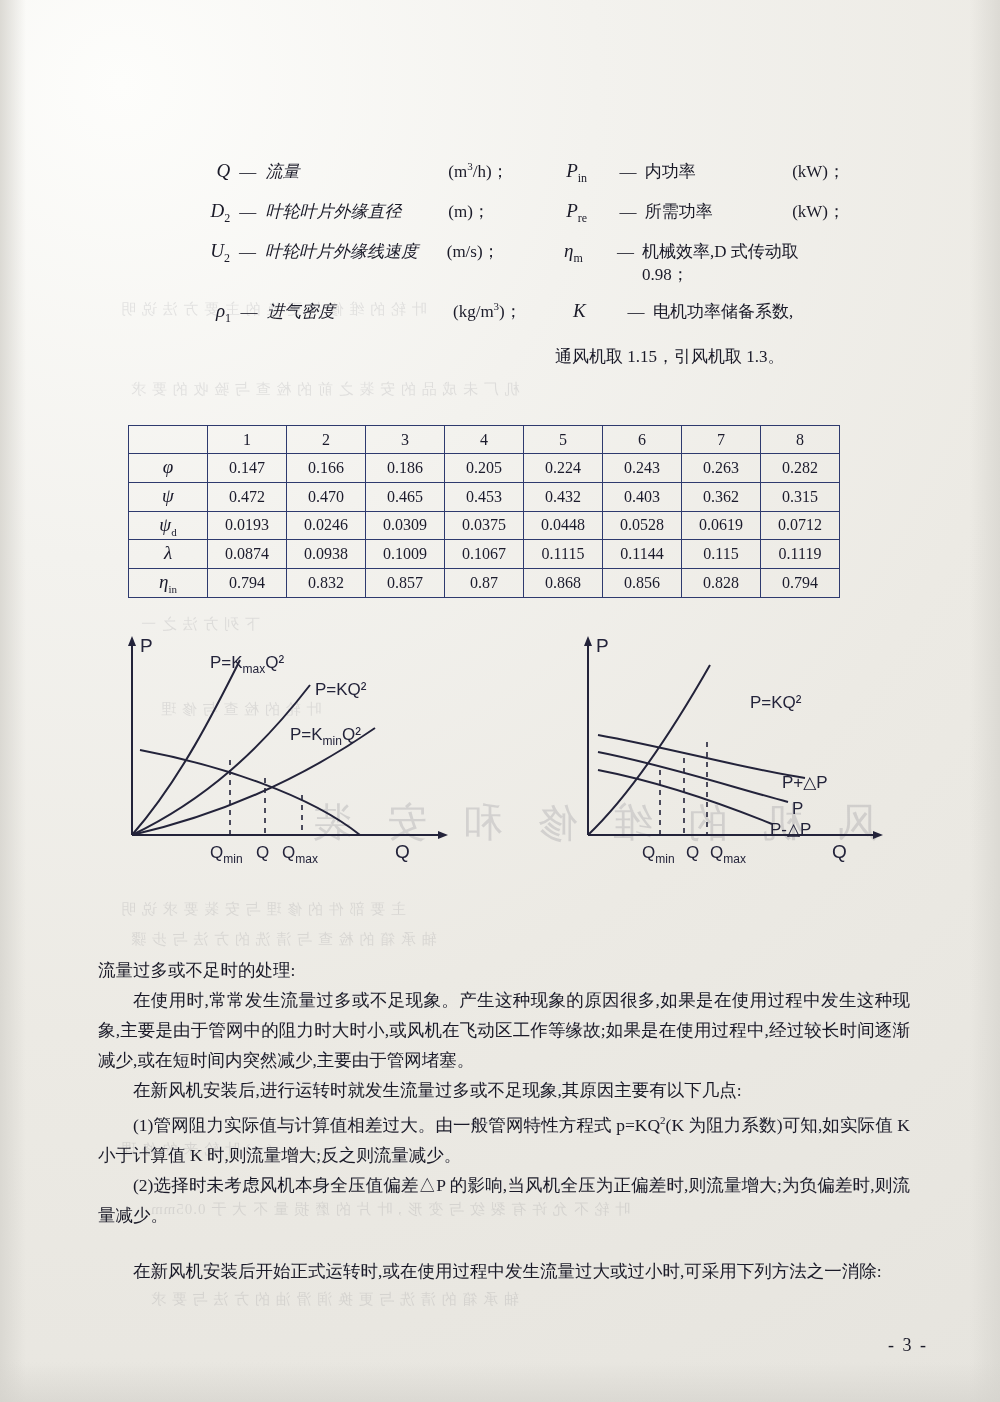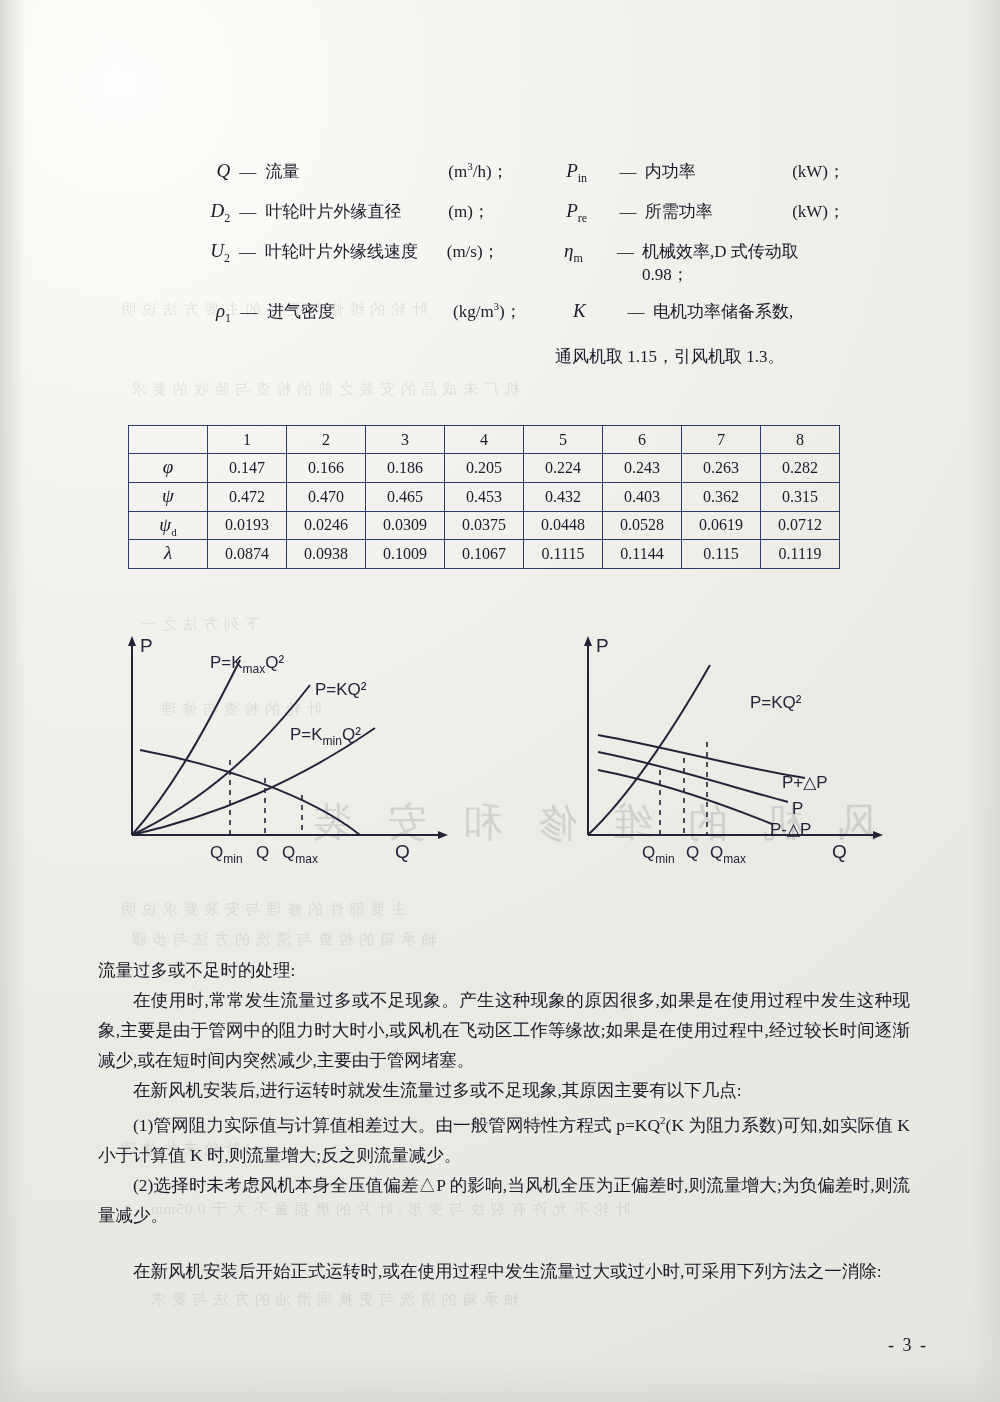--- a/index.html
+++ b/index.html
@@ -46,21 +46,21 @@
 
   
   .legend {
     position:absolute; left:185px; top:160px; width:660px;
     font-size:17px;
   }
   .legend-row { display:flex; align-items:baseline; margin-bottom:14px; }
   .lg-sym { width:46px; text-align:right; font-style:italic; font-size:19px; }
   .lg-sym sub { font-style:normal; font-size:12px; }
   .lg-dash { width:36px; text-align:center; }
-  .lg-name { width:186px; }
+  .lg-name { width:186px;font-style:italic; }
   .lg-unit { width:120px; }
   .lg-sym2 { width:46px; font-style:italic; font-size:19px; }
   .lg-sym2 sub { font-style:normal; font-size:12px; }
   .lg-dash2 { width:34px; text-align:center; }
   .lg-name2 { width:150px; }
   .lg-unit2 { }
   sup.sm { font-size:11px; }
   .legend-tail {
     position:absolute; left:555px; top:345px; font-size:17px;
   }
@@ -234,20 +234,31 @@
       <td class="val">0.0874</td>
       <td class="val">0.0938</td>
       <td class="val">0.1009</td>
       <td class="val">0.1067</td>
       <td class="val">0.1115</td>
       <td class="val">0.1144</td>
       <td class="val">0.115</td>
       <td class="val">0.1119</td>
     </tr>
 
+    <tr>
+      <td class="rowhead"><span>η</span><sub>in</sub></td>
+      <td class="val">0.794</td>
+      <td class="val">0.832</td>
+      <td class="val">0.857</td>
+      <td class="val">0.87</td>
+      <td class="val">0.868</td>
+      <td class="val">0.856</td>
+      <td class="val">0.828</td>
+      <td class="val">0.794</td>
+    </tr>
   </tbody>
     </table>
 
   <div class="figbox" style="left:110px; top:630px; width:360px; height:250px;">
     <svg width="360" height="250" viewBox="0 0 360 250">
 
       <line x1="22" y1="14" x2="22" y2="205" stroke="#23233a" stroke-width="2"></line>
       <polygon points="22,6 18,16 26,16" fill="#23233a"></polygon>
       <line x1="22" y1="205" x2="330" y2="205" stroke="#23233a" stroke-width="2"></line>
       <polygon points="338,205 328,201 328,209" fill="#23233a"></polygon>

